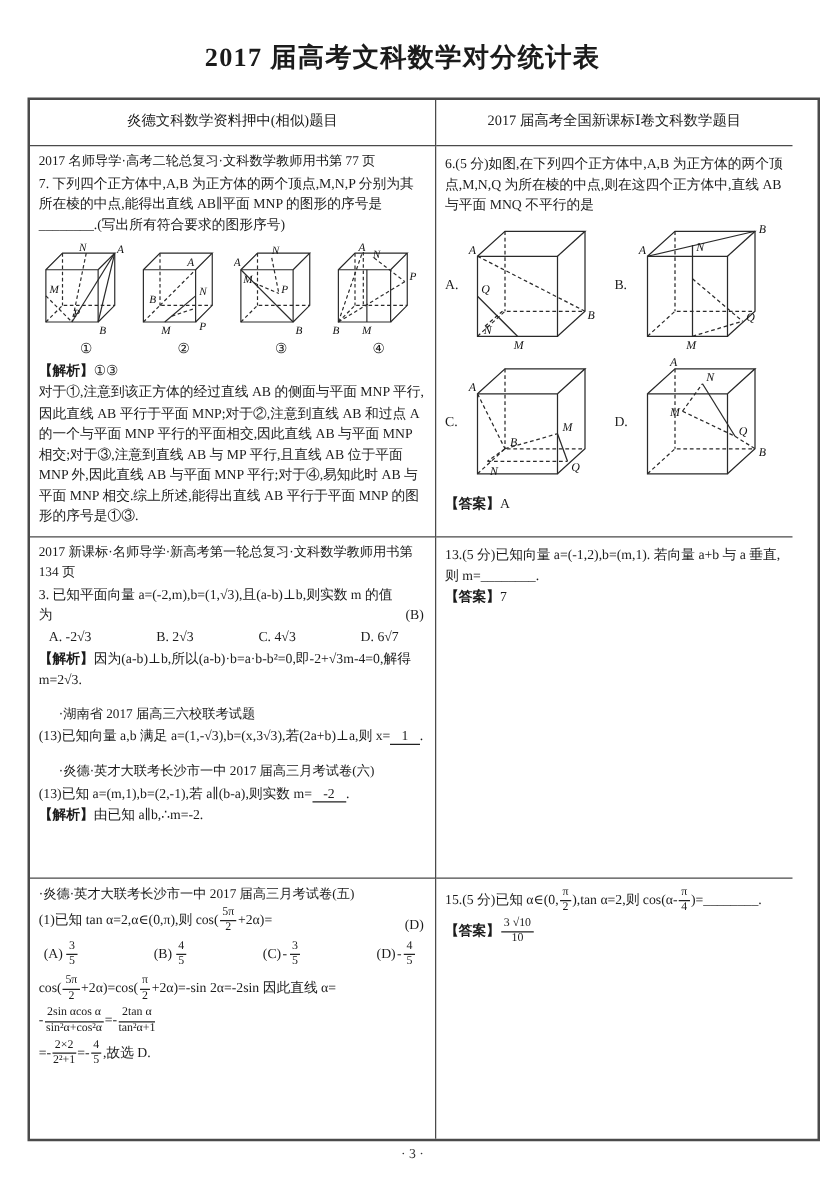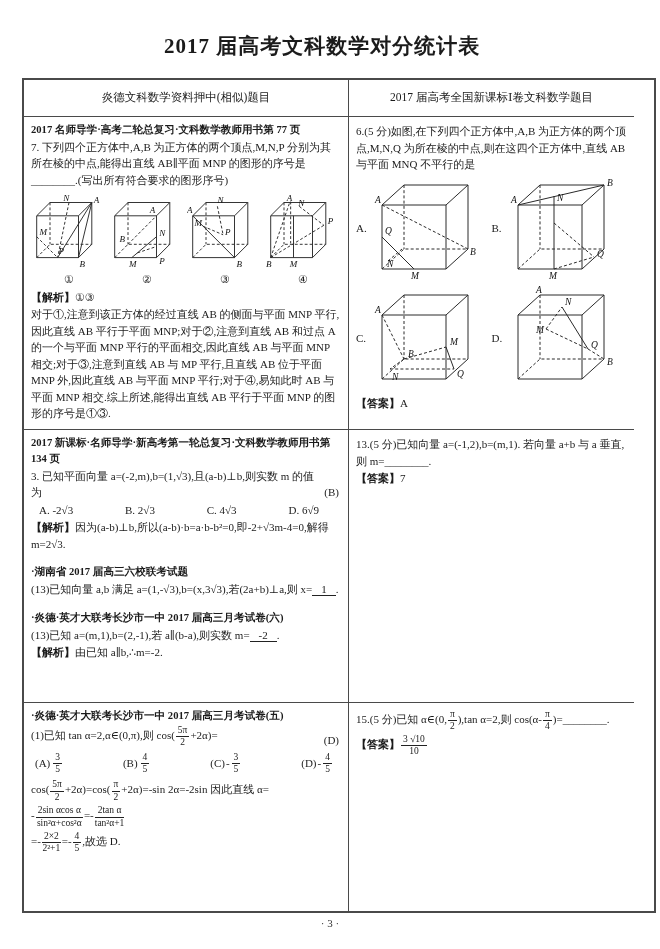--- a/index.html
+++ b/index.html
@@ -11,21 +11,21 @@
        border:2px solid #4a4a4a;display:grid;
        grid-template-columns:325px 285px;
        grid-template-rows:37px 313px 273px 208px;box-sizing:border-box;}
   .cell{border-right:1.5px solid #4a4a4a;border-bottom:1.5px solid #4a4a4a;
        padding:5px 7px 4px 7px;font-size:11px;line-height:1.5;overflow:hidden;
        box-sizing:border-box;}
   .cell.last-col{border-right:none;}
   .cell.last-row{border-bottom:none;}
   .hdr{display:flex;align-items:center;justify-content:center;
        font-size:11.5px;padding:2px;}
-  .src{font-weight:bold;font-size:10.6px;line-height:1.5;}
+  .src{font-weight:normal;font-size:10.6px;line-height:1.5;}
   .tag{font-weight:bold;margin-top:35px;}
   .para{margin:1px 0;}
   .ans-rel{position:relative;padding-right:26px;}
   .ans-letter{position:absolute;right:2px;bottom:0;}
   .cube-row{display:flex;justify-content:space-between;margin:3px 0 1px 0;}
   .fig{text-align:center;}
   .fig svg{display:block;margin:0 auto;}
   .fig-cap{font-size:11px;margin-top:0px;}
   .opt-grid{display:grid;grid-template-columns:1fr 1fr;row-gap:2px;margin:2px 0;}
   .opt-item{display:flex;align-items:center;}
@@ -36,21 +36,21 @@
        font-family:"Liberation Serif",serif;}
   .frac{display:inline-flex;flex-direction:column;text-align:center;
        vertical-align:middle;font-size:9.5px;line-height:1.2;margin:0 1px;}
   .frac .fn{border-bottom:1px solid #222;padding:0 2px;display:block;}
   .frac .fd{display:block;}
   .blankv{border-bottom:1px solid #222;padding:0 9px;}
   .mline{margin:2px 0;}
   .optrow{display:flex;justify-content:space-between;padding:2px 8px 2px 4px;}
   .optrow .oitem{display:flex;align-items:center;gap:1px;}
   .choices{display:flex;justify-content:space-between;padding:0 22px 0 8px;}
-  .subgap{margin-top:12px;}
+  .subgap{margin-top:12px;margin-left:16px;}
   .footer{position:absolute;left:0;top:917px;width:660px;text-align:center;
        font-size:11px;color:#333;}
 </style>
 </head>
 <body>
 
 <div class="page-title">2017 届高考文科数学对分统计表</div>
 
 <div class="doc-table">
 
@@ -295,21 +295,21 @@
   <div class="cell">
     <div class="src">2017 新课标·名师导学·新高考第一轮总复习·文科数学教师用书第 134 页</div>
     <div class="para ans-rel">
       <span>3. 已知平面向量 a=(-2,m),b=(1,√3),且(a-b)⊥b,则实数 m 的值为</span>
       <span class="ans-letter">(B)</span>
     </div>
     <div class="choices">
       <span>A. -2√3</span>
       <span>B. 2√3</span>
       <span>C. 4√3</span>
-      <span>D. 6√9</span>
+      <span>D. 6√7</span>
     </div>
     <div class="para">
       <span class="tag">【解析】</span><span>因为(a-b)⊥b,所以(a-b)·b=a·b-b²=0,即-2+√3m-4=0,解得 m=2√3.</span>
     </div>
     <div class="src subgap">·湖南省 2017 届高三六校联考试题</div>
     <div class="para">
       <span>(13)已知向量 a,b 满足 a=(1,-√3),b=(x,3√3),若(2a+b)⊥a,则 x=</span><span class="blankv">1</span><span>.</span>
     </div>
     <div class="src subgap">·炎德·英才大联考长沙市一中 2017 届高三月考试卷(六)</div>
     <div class="para">

